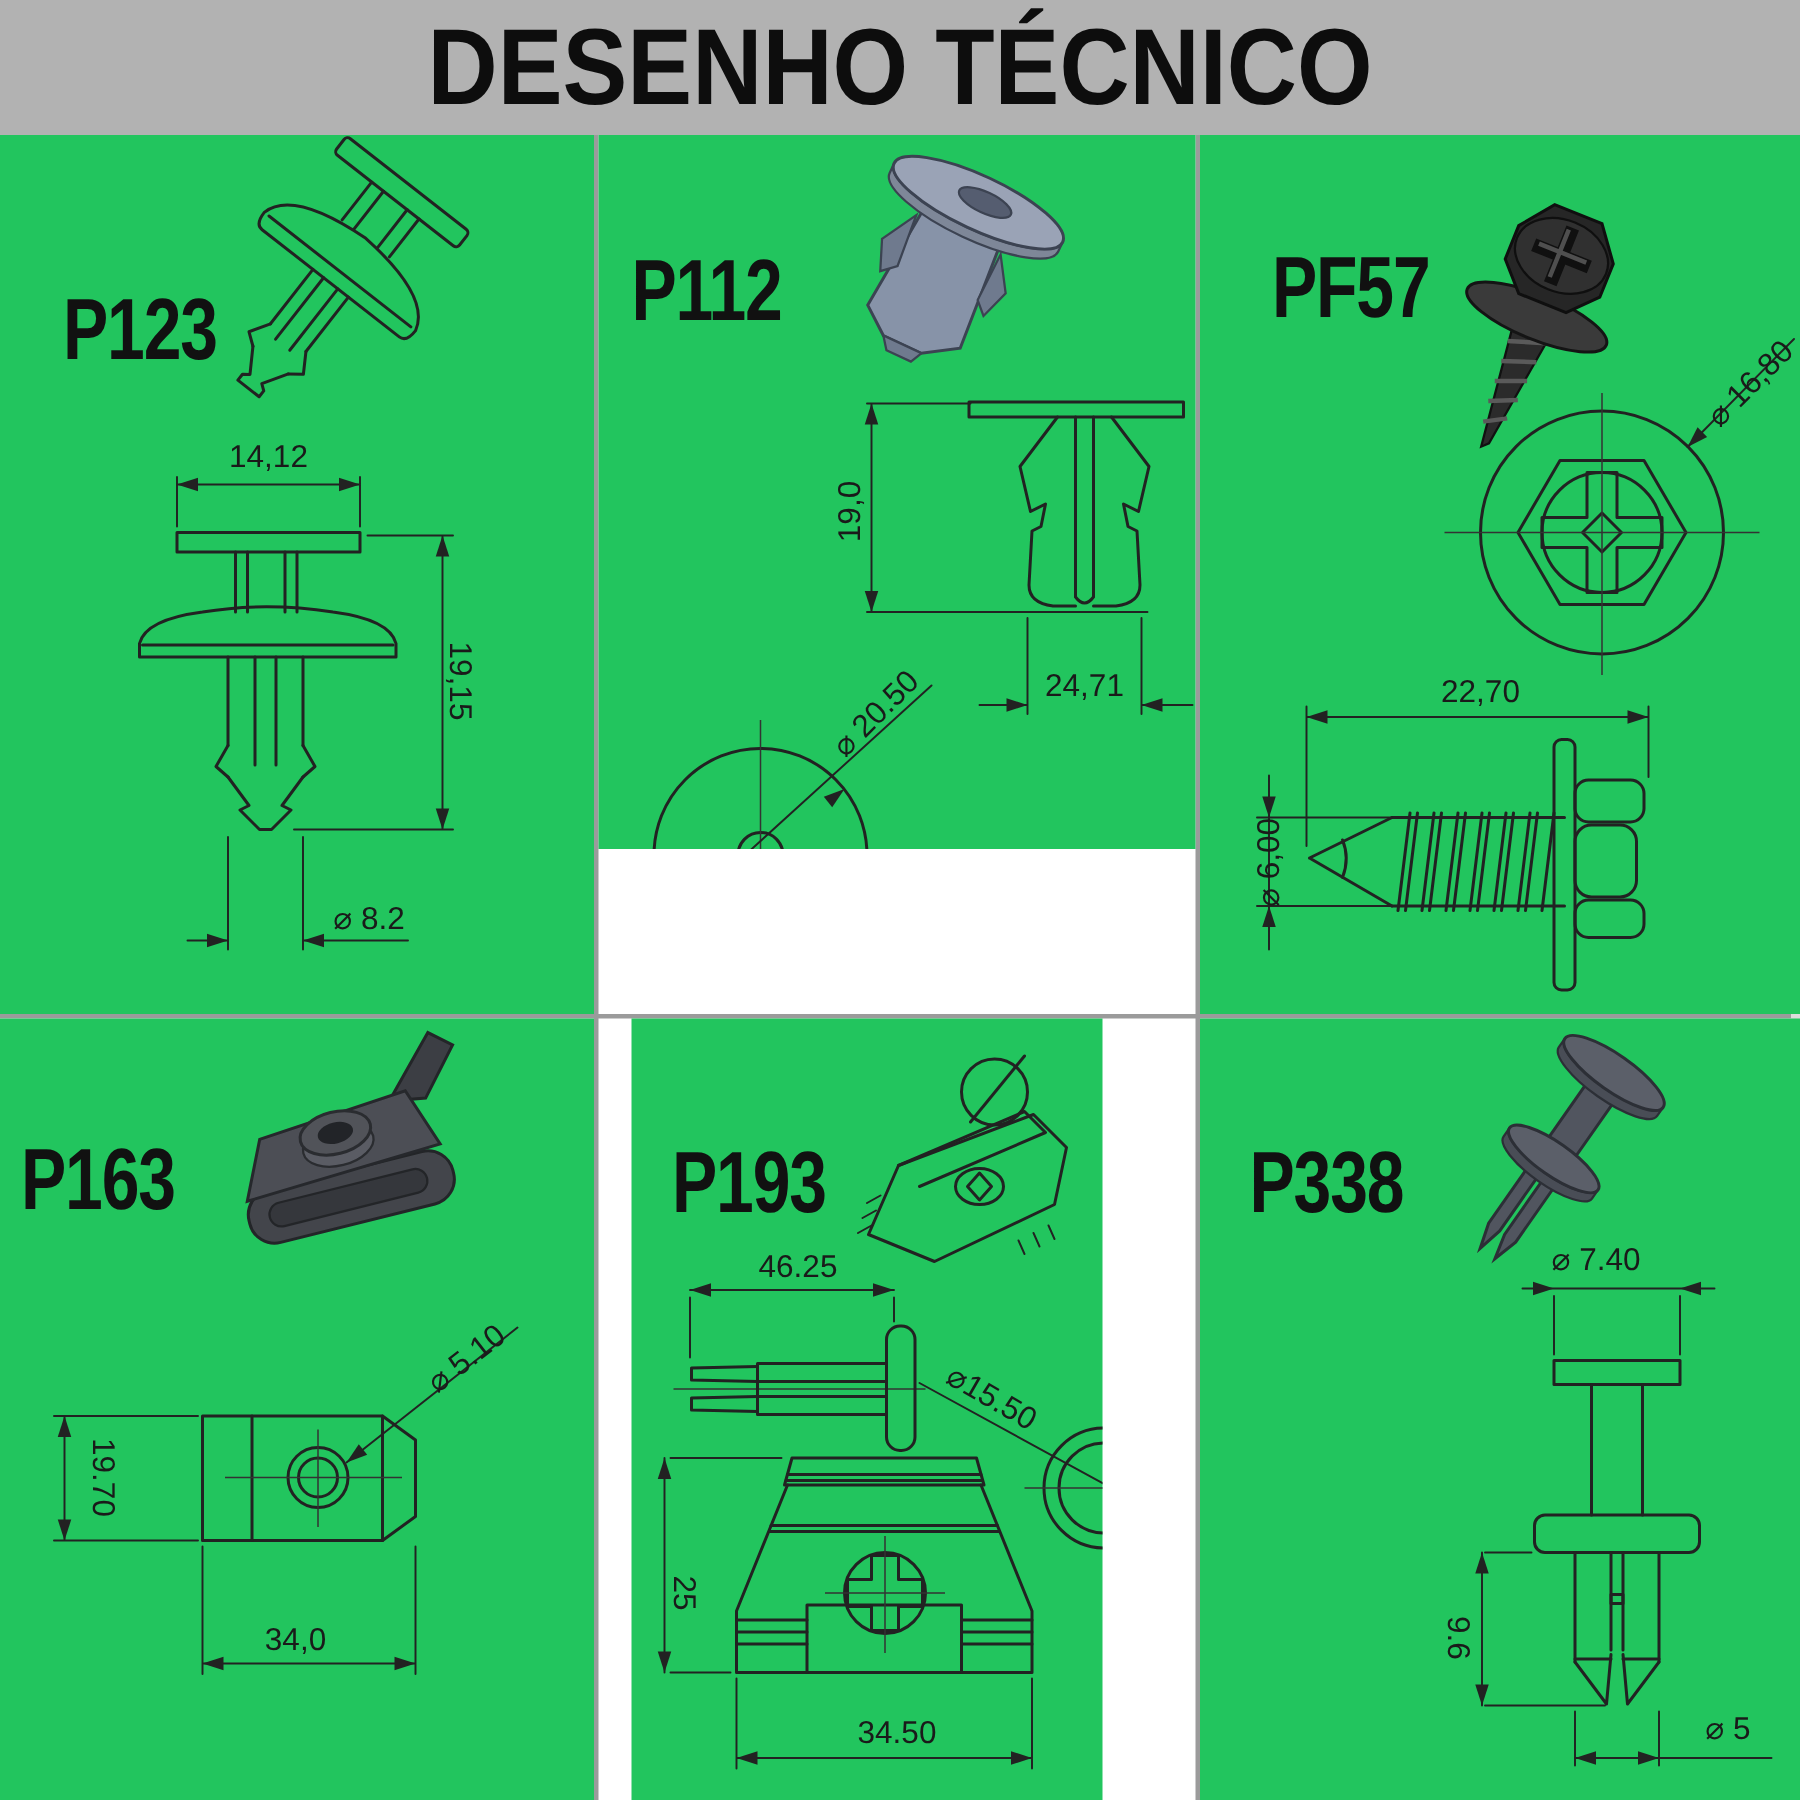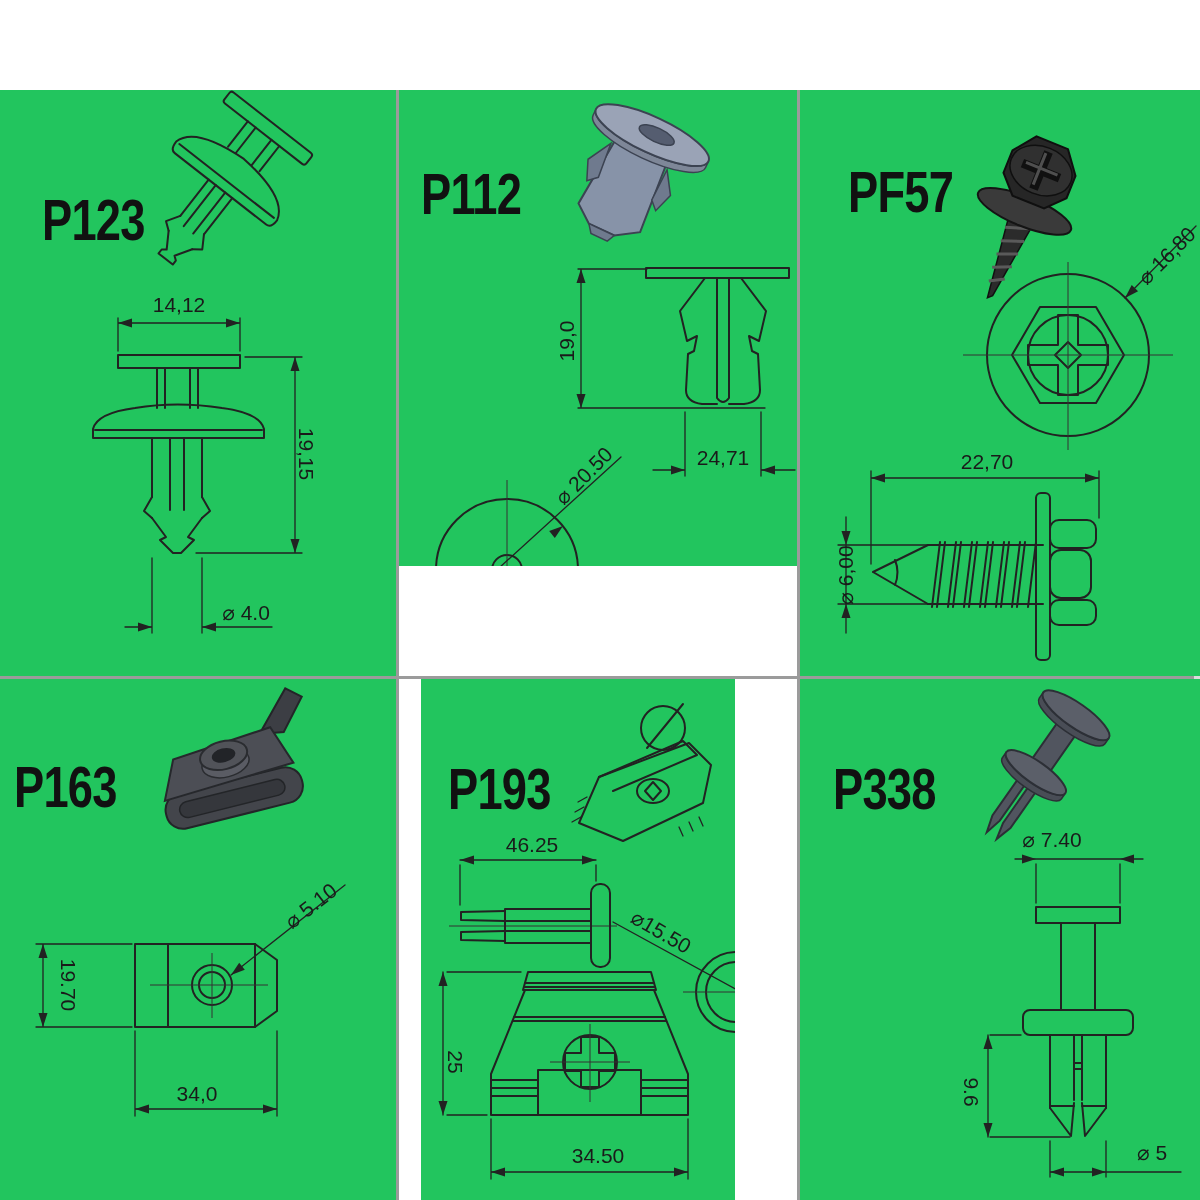--- a/index.html
+++ b/index.html
@@ -26,20 +26,23 @@
   svg .ln{fill:none;stroke:#222;stroke-width:2;stroke-linejoin:round;stroke-linecap:round;}
   svg .dm{fill:none;stroke:#222;stroke-width:1.3;stroke-linecap:round;}
   svg .cl{fill:none;stroke:#333;stroke-width:1;}
   svg .ar{fill:#222;stroke:none;}
 </style>
 </head>
 <body>
 
 <div class="page">
 
+  <header class="title-band">
+    <h1>DESENHO TÉCNICO</h1>
+  </header>
 
   <div class="vline" style="left:396px"></div>
   <div class="vline" style="left:797px"></div>
   <div class="hline"></div>
   <div class="right-strip"></div>
 
   <section class="cell" style="left:0;top:90px;width:396px;height:586px">
     <svg class="art" width="396" height="586" viewBox="0 0 396 586">
       <g transform="translate(218,102) rotate(38)">
         <rect class="ln" x="-52" y="-88" width="104" height="14" rx="3" fill="#fff"></rect>
@@ -67,21 +70,21 @@
         <path class="ar" d="M295,267 l-4.5,14 h9 z"></path>
           <path class="ar" d="M295,463 l-4.5,-14 h9 z"></path>
         <path class="dm" d="M152,468 V543 M202,468 V543 M125,537 H152 M202,537 H272"></path>
         <path class="ar" d="M152,537 l-14,-4.5 v9 z"></path>
           <path class="ar" d="M202,537 l14,-4.5 v9 z"></path>
       </g>
     </svg>
     <span class="pn" style="left:42px;top:96px">P123</span>
     <span class="dim" style="left:179px;top:215px">14,12</span>
     <span class="dim r90" style="left:306px;top:364px">19,15</span>
-    <span class="dim" style="left:246px;top:523px">⌀ 4.0</span>
+    <span class="dim" style="left:246px;top:523px">⌀ 8.2</span>
   </section>
 
   <section class="cell" style="left:399px;top:90px;width:398px;height:476px">
     <svg class="art" width="398" height="586" viewBox="0 0 398 586">
       <g transform="translate(230,95) rotate(25)">
         <path d="M-30,-50 L-38,38 L-20,52 L8,52 L30,38 L24,-50 Z" fill="#8793a8" stroke="#3c4352" stroke-width="2"></path>
         <path d="M-34,-30 L-48,-6 L-40,14 L-31,6 Z" fill="#6f7a8e" stroke="#3c4352" stroke-width="1.5"></path>
         <path d="M28,-30 L42,-8 L35,12 L27,4 Z" fill="#6f7a8e" stroke="#3c4352" stroke-width="1.5"></path>
         <path d="M-20,52 L8,52 L4,60 L-14,60 Z" fill="#6f7a8e" stroke="#3c4352" stroke-width="1.5"></path>
         <path d="M-62,-55 a62,18 0 0 0 124,0 l0,7 a62,18 0 0 1 -124,0 z" fill="#7e8798" stroke="#3c4352" stroke-width="1.5"></path>
@@ -277,18 +280,18 @@
           <path class="ar" d="M320,180 L334,175.5 L334,184.5 Z"></path>
         <path class="dm" d="M190,356 H221 M190,458 H270 M188,356 V458"></path>
         <path class="ar" d="M188,356 l-4.5,14 h9 z"></path>
           <path class="ar" d="M188,458 l-4.5,-14 h9 z"></path>
         <path class="dm" d="M250,462 V498 M306,462 V498 M250,493 H381"></path>
         <path class="ar" d="M250,493 L264,488.5 L264,497.5 Z"></path>
           <path class="ar" d="M306,493 L292,488.5 L292,497.5 Z"></path>
       </g>
     </svg>
     <span class="pn" style="left:33px;top:76px">P338</span>
-    <span class="dim" style="left:252px;top:161px">⌀ 7.40</span>
+    <span class="dim" style="left:264px;top:161px">⌀ 7.40</span>
     <span class="dim r90" style="left:171px;top:413px">9.6</span>
     <span class="dim" style="left:352px;top:474px">⌀ 5</span>
   </section>
 
 </div>
 
 </body></html>

